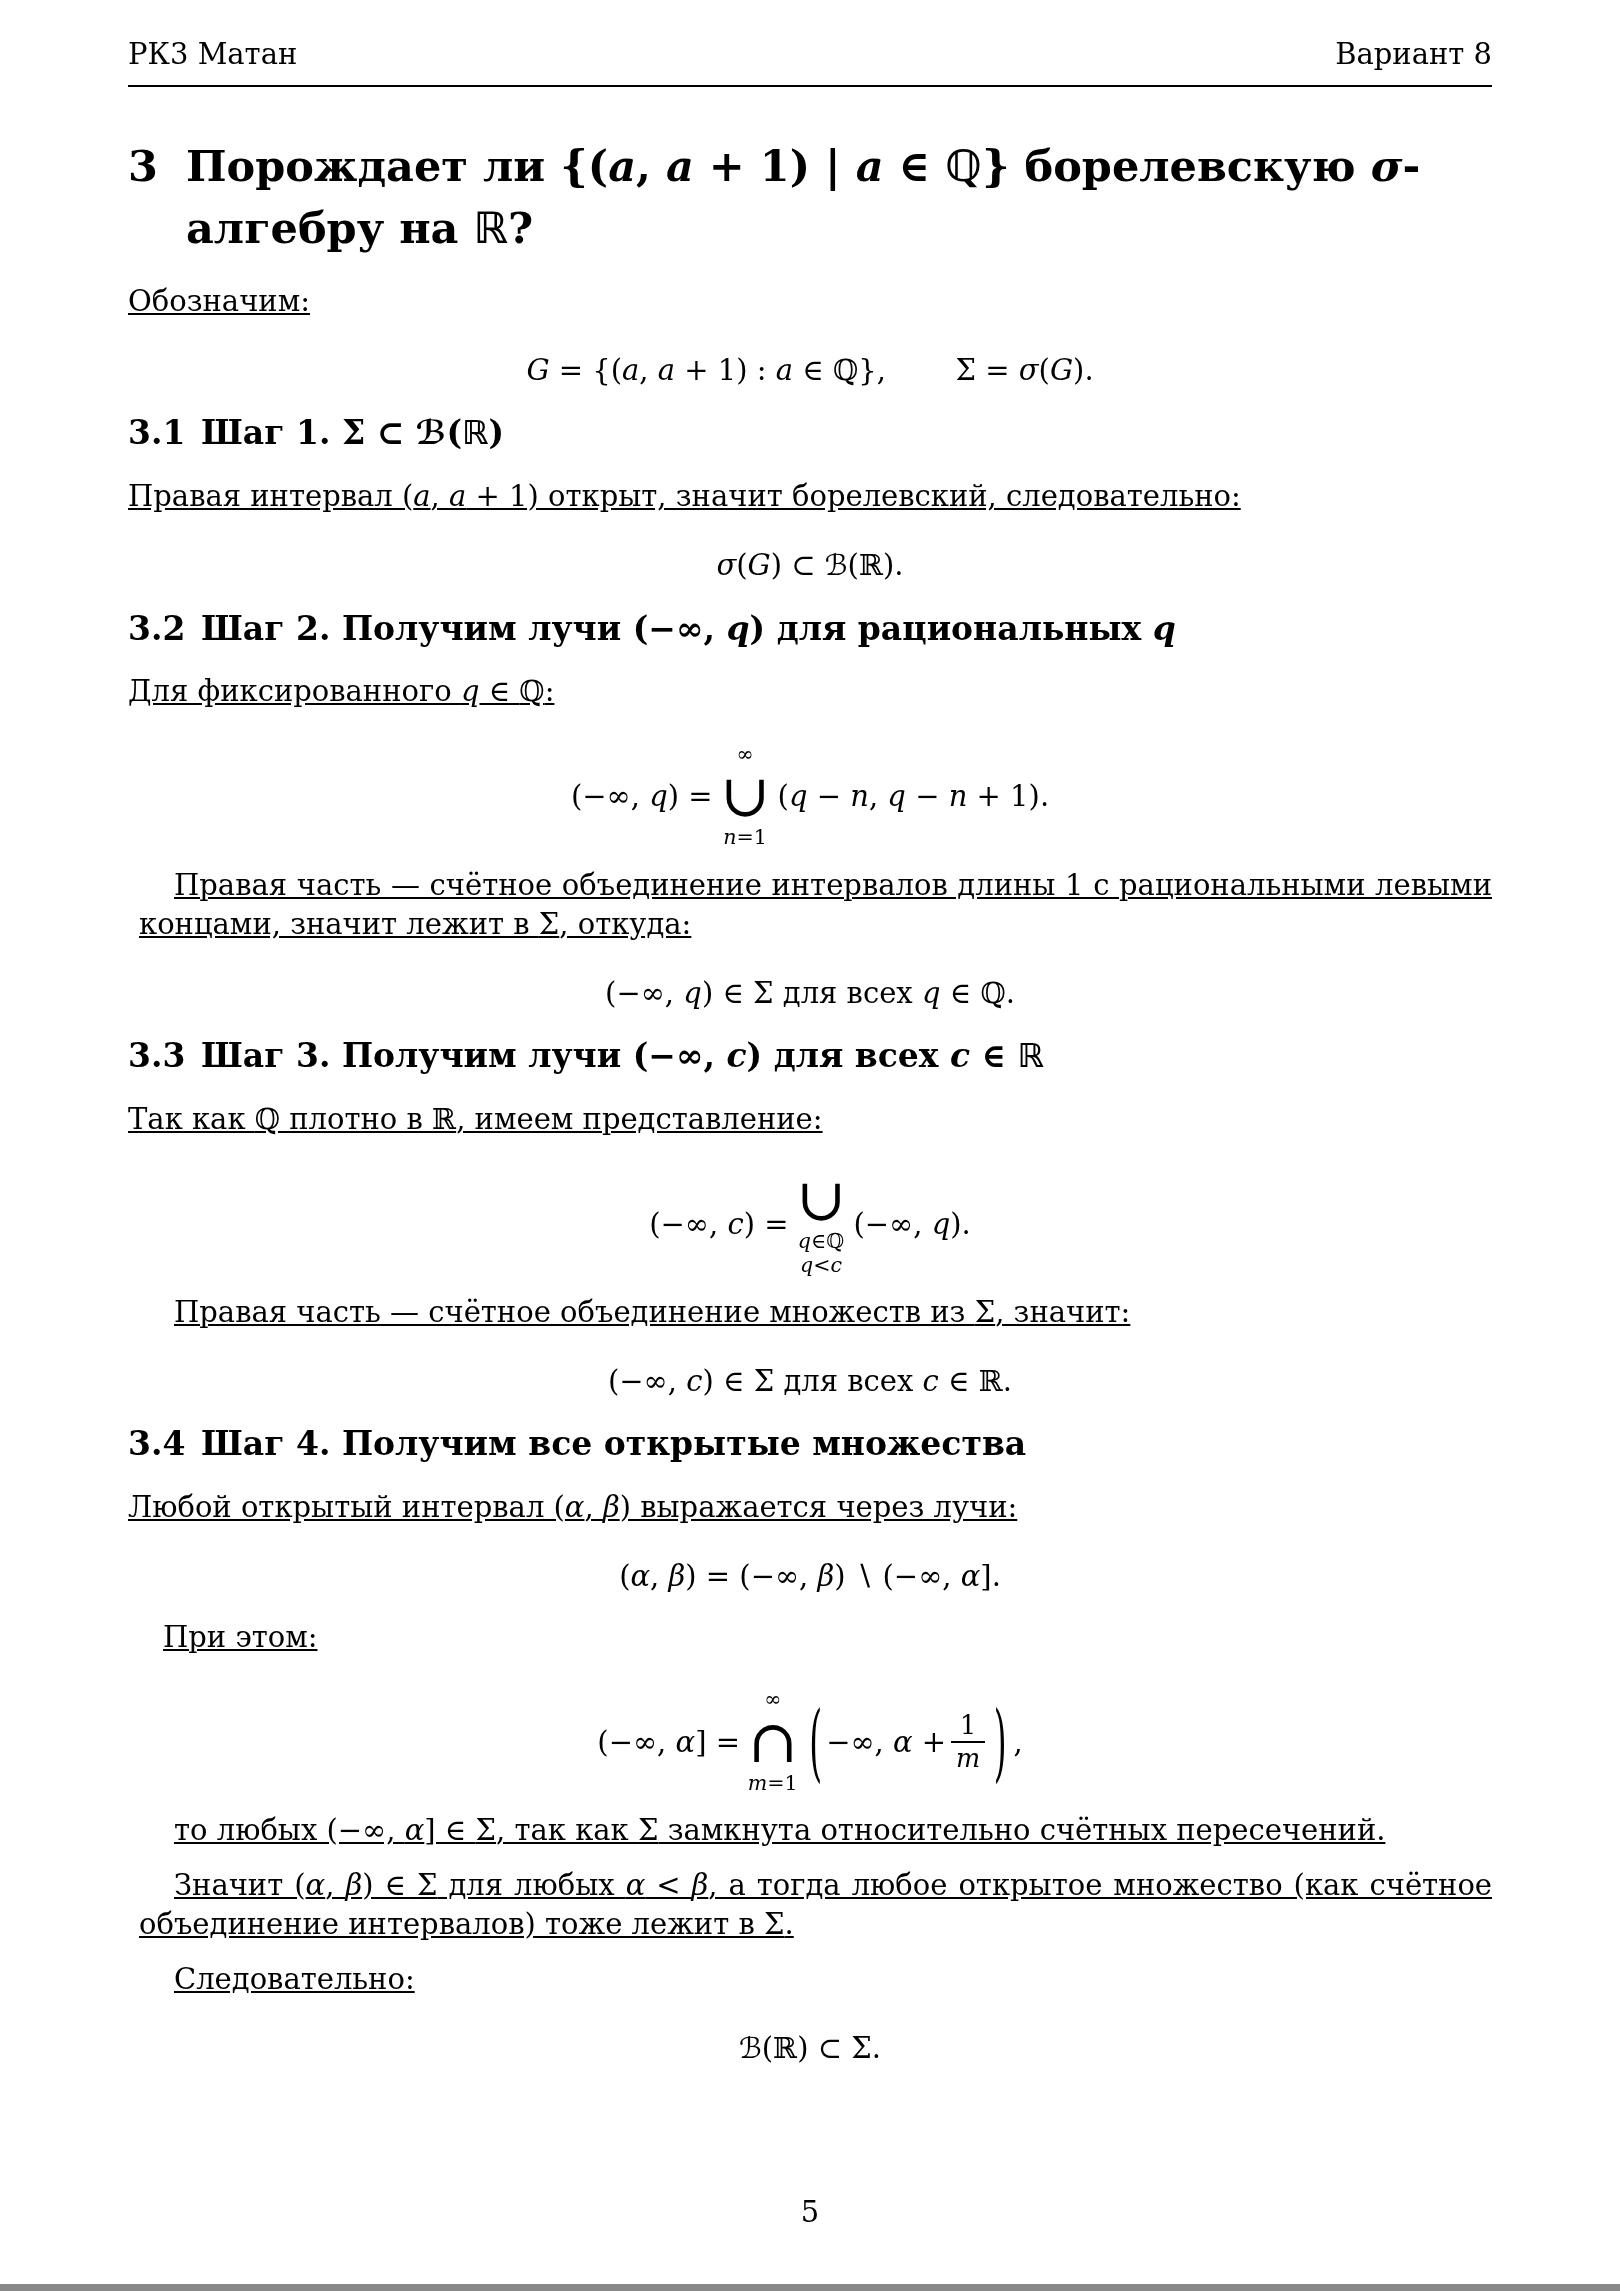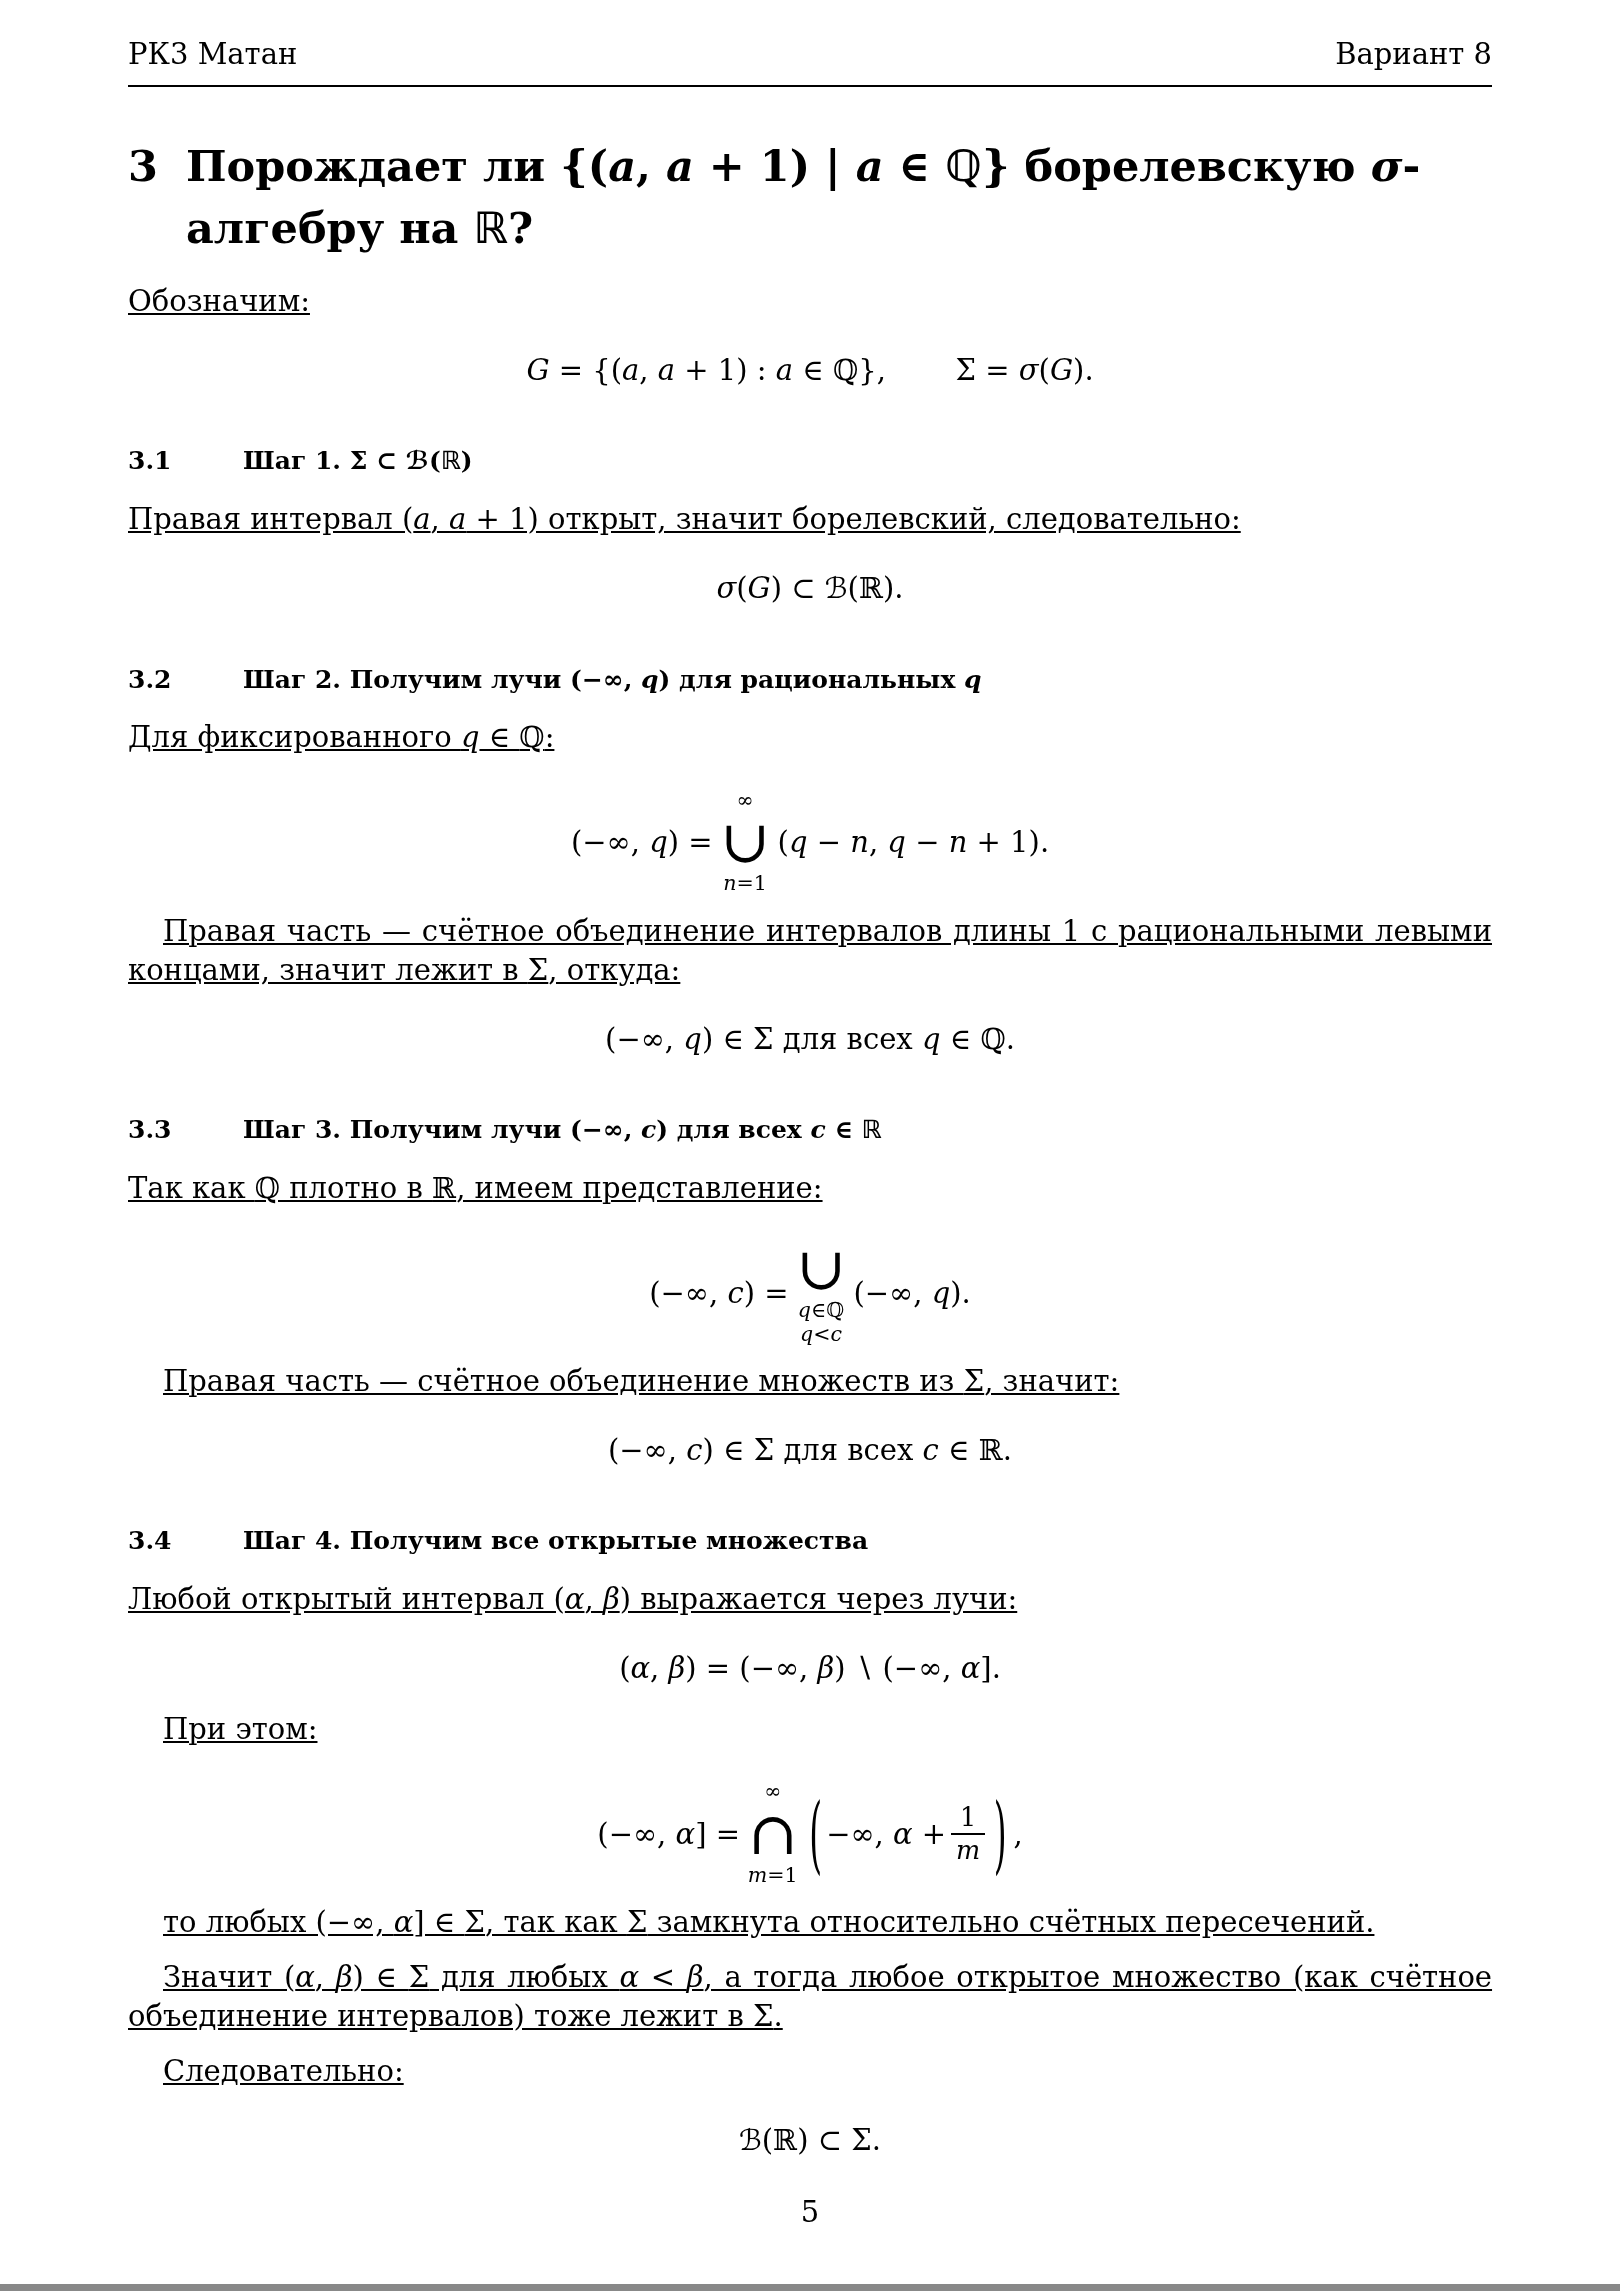--- a/index.html
+++ b/index.html
@@ -20,26 +20,26 @@
   .header{
     display:flex;justify-content:space-between;align-items:flex-end;
     font-size:29px;line-height:1.2;
     padding-bottom:13.7px;border-bottom:2px solid #000;
   }
   
   .sec-title{display:flex;margin-top:49px;font-size:43px;font-weight:bold;line-height:1.42;}
   .sec-num{width:58px;flex:0 0 auto;}
   .sec-text div{white-space:nowrap;}
   
-  .subsection{display:flex;font-size:25px;font-weight:bold;line-height:1.25;margin-top:57px;white-space:nowrap;gap:42px;}
+  .subsection{display:flex;font-size:33px;font-weight:bold;line-height:1.25;margin-top:24px;white-space:nowrap;}
   .sub-num{min-width:73px;flex:0 0 auto;}
   
   .para{margin:23.5px 0 0 0;line-height:1.35;text-align:justify;text-decoration:underline;}
   .para.indent{text-indent:35px;}
-  .tight{margin-top:15.7px;}
+  .tight{margin-top:15.7px;margin-left:11px;}
   
   .display{margin:31px 0 0 0;text-align:center;font-size:29px;line-height:1.25;}
   .dflex{display:flex;justify-content:center;align-items:center;}
   
   .r-i{font-style:italic;}
   .r-c{font-style:italic;font-family:"DejaVu Serif",serif;}
   .r-sp{display:inline-block;width:2.4em;}
   
   .bigop{display:inline-flex;flex-direction:column;align-items:center;line-height:1;margin:0 7.8px;}
   .bigop .lim{font-size:20.6px;line-height:1.15;}

